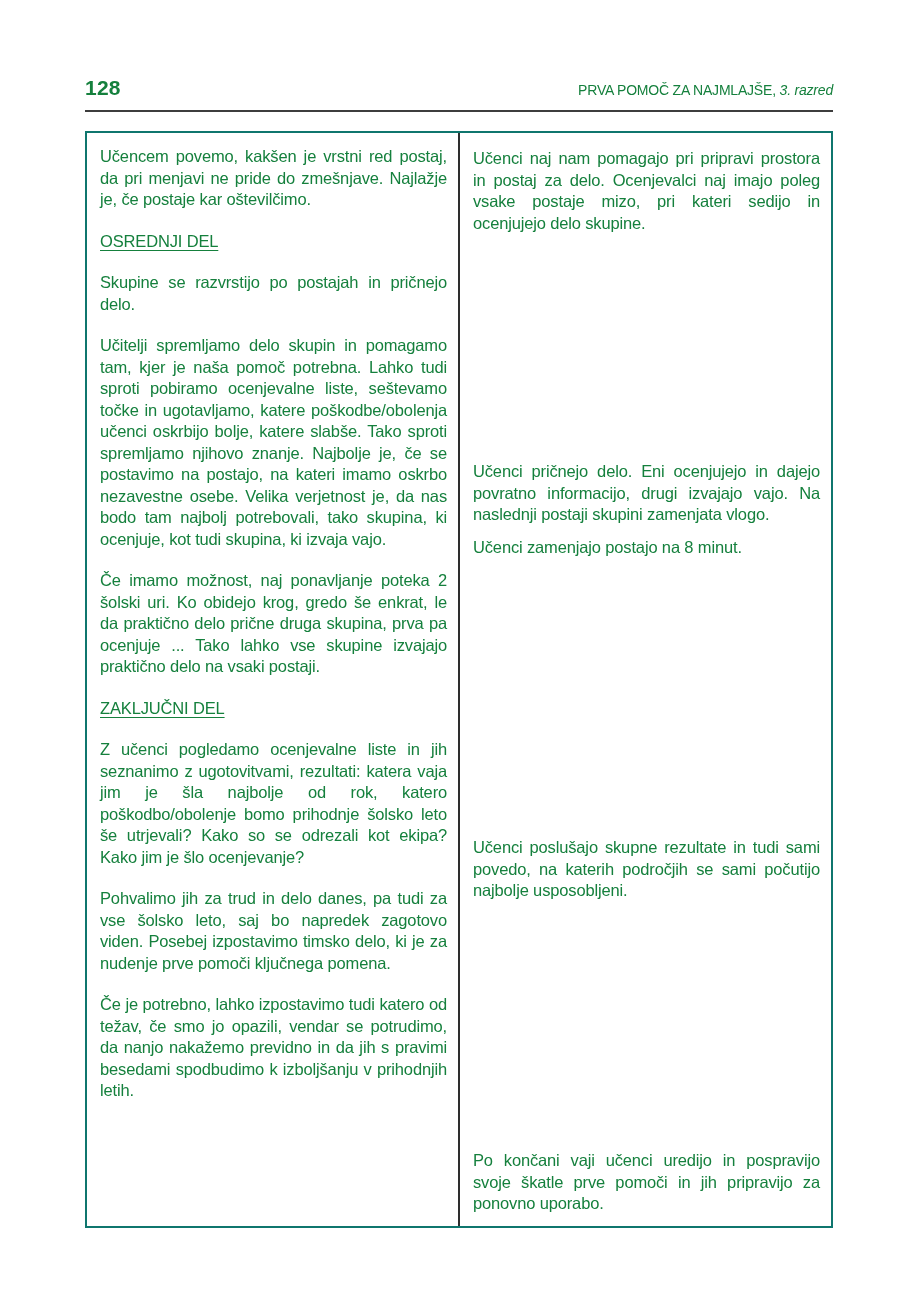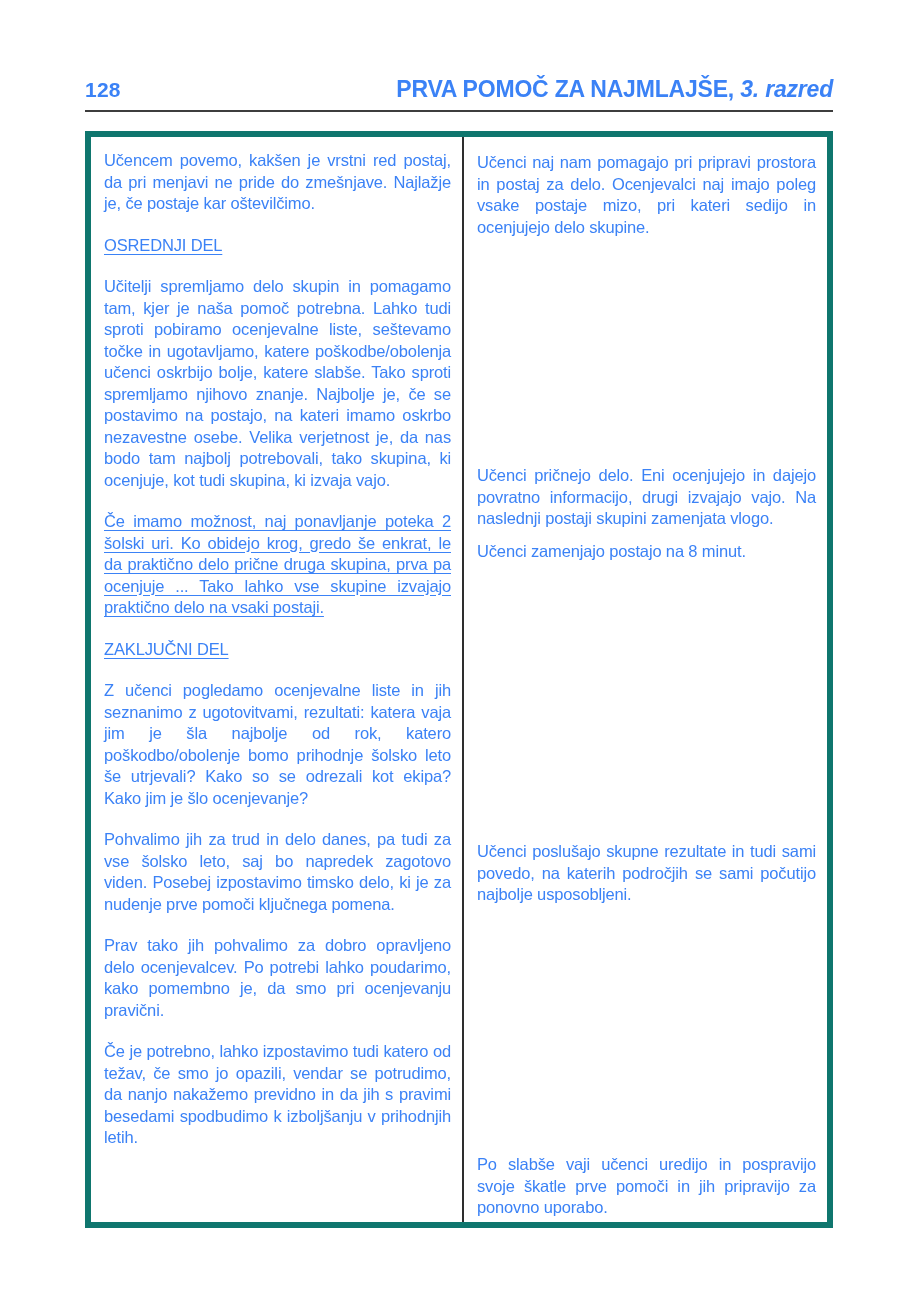--- a/index.html
+++ b/index.html
@@ -6,42 +6,42 @@
     margin: 0;
     padding: 0;
     background: #ffffff;
   }
   .page {
     position: relative;
     width: 919px;
     height: 1300px;
     background: #ffffff;
     font-family: "Liberation Sans", sans-serif;
-    color: #3b82f6;
+    color: #15803d;
     overflow: hidden;
   }
 
   
   .header {
     position: absolute;
     left: 85px;
     width: 748px;
     top: 76px;
     display: flex;
     justify-content: space-between;
     align-items: baseline;
   }
   .page-number {
     font-size: 21px;
     font-weight: bold;
     letter-spacing: 0.2px;
   }
   .header-title {
-    font-size: 23px;
-    font-weight: bold;
+    font-size: 14px;
+    font-weight: normal;
     letter-spacing: -0.2px;
     white-space: nowrap;
   }
   .header-title .subtitle {
     font-style: italic;
   }
   .header-rule {
     position: absolute;
     left: 85px;
     width: 748px;
@@ -50,21 +50,21 @@
     background: #3d3d3d;
   }
 
   
   .lesson-table {
     position: absolute;
     left: 85px;
     top: 131px;
     width: 748px;
     height: 1097px;
-    border: 6px solid #0f766e;
+    border: 2px solid #0f766e;
     box-sizing: border-box;
     display: flex;
     background: #ffffff;
   }
   .cell {
     box-sizing: border-box;
     font-size: 16.5px;
     line-height: 21.5px;
     letter-spacing: -0.15px;
   }
@@ -84,21 +84,20 @@
   .cell p.last {
     margin-bottom: 0;
   }
   .heading {
     font-weight: normal;
     text-decoration: underline;
     text-underline-offset: 3px;
     text-align: left;
   }
   .underlined-para {
-    text-decoration: underline;
     text-underline-offset: 3px;
   }
   .cell-right p {
     position: absolute;
     left: 13px;
     right: 11px;
     margin: 0;
     text-align: justify;
   }
   .r-para-1 { top: 15px; }
@@ -116,32 +115,32 @@
     <span class="page-number">128</span>
     <span class="header-title"><span>PRVA POMOČ ZA NAJMLAJŠE,</span>&nbsp;<span class="subtitle">3. razred</span></span>
   </div>
   <div class="header-rule"></div>
 
   <div class="lesson-table">
 
     <div class="cell cell-left">
       <p>Učencem povemo, kakšen je vrstni red postaj, da pri menjavi ne pride do zmešnjave. Najlažje je, če postaje kar oštevilčimo.</p>
       <p class="heading">OSREDNJI DEL</p>
+      <p>Skupine se razvrstijo po postajah in pričnejo delo.</p>
       <p>Učitelji spremljamo delo skupin in pomagamo tam, kjer je naša pomoč potrebna. Lahko tudi sproti pobiramo ocenjevalne liste, seštevamo točke in ugotavljamo, katere poškodbe/obolenja učenci oskrbijo bolje, katere slabše. Tako sproti spremljamo njihovo znanje. Najbolje je, če se postavimo na postajo, na kateri imamo oskrbo nezavestne osebe. Velika verjetnost je, da nas bodo tam najbolj potrebovali, tako skupina, ki ocenjuje, kot tudi skupina, ki izvaja vajo.</p>
       <p class="underlined-para">Če imamo možnost, naj ponavljanje poteka 2 šolski uri. Ko obidejo krog, gredo še enkrat, le da praktično delo prične druga skupina, prva pa ocenjuje ... Tako lahko vse skupine izvajajo praktično delo na vsaki postaji.</p>
       <p class="heading">ZAKLJUČNI DEL</p>
       <p>Z učenci pogledamo ocenjevalne liste in jih seznanimo z ugotovitvami, rezultati: katera vaja jim je šla najbolje od rok, katero poškodbo/obolenje bomo prihodnje šolsko leto še utrjevali? Kako so se odrezali kot ekipa? Kako jim je šlo ocenjevanje?</p>
       <p>Pohvalimo jih za trud in delo danes, pa tudi za vse šolsko leto, saj bo napredek zagotovo viden. Posebej izpostavimo timsko delo, ki je za nudenje prve pomoči ključnega pomena.</p>
-      <p>Prav tako jih pohvalimo za dobro opravljeno delo ocenjevalcev. Po potrebi lahko poudarimo, kako pomembno je, da smo pri ocenjevanju pravični.</p>
       <p class="last">Če je potrebno, lahko izpostavimo tudi katero od težav, če smo jo opazili, vendar se potrudimo, da nanjo nakažemo previdno in da jih s pravimi besedami spodbudimo k izboljšanju v prihodnjih letih.</p>
     </div>
 
     <div class="cell cell-right">
       <p class="r-para-1">Učenci naj nam pomagajo pri pripravi prostora in postaj za delo. Ocenjevalci naj imajo poleg vsake postaje mizo, pri kateri sedijo in ocenjujejo delo skupine.</p>
       <p class="r-para-2">Učenci pričnejo delo. Eni ocenjujejo in dajejo povratno informacijo, drugi izvajajo vajo. Na naslednji postaji skupini zamenjata vlogo.</p>
       <p class="r-para-3">Učenci zamenjajo postajo na 8 minut.</p>
       <p class="r-para-4">Učenci poslušajo skupne rezultate in tudi sami povedo, na katerih področjih se sami počutijo najbolje usposobljeni.</p>
-      <p class="r-para-5">Po slabše vaji učenci uredijo in pospravijo svoje škatle prve pomoči in jih pripravijo za ponovno uporabo.</p>
+      <p class="r-para-5">Po končani vaji učenci uredijo in pospravijo svoje škatle prve pomoči in jih pripravijo za ponovno uporabo.</p>
     </div>
 
   </div>
 
 </div>
 
 </body></html>

